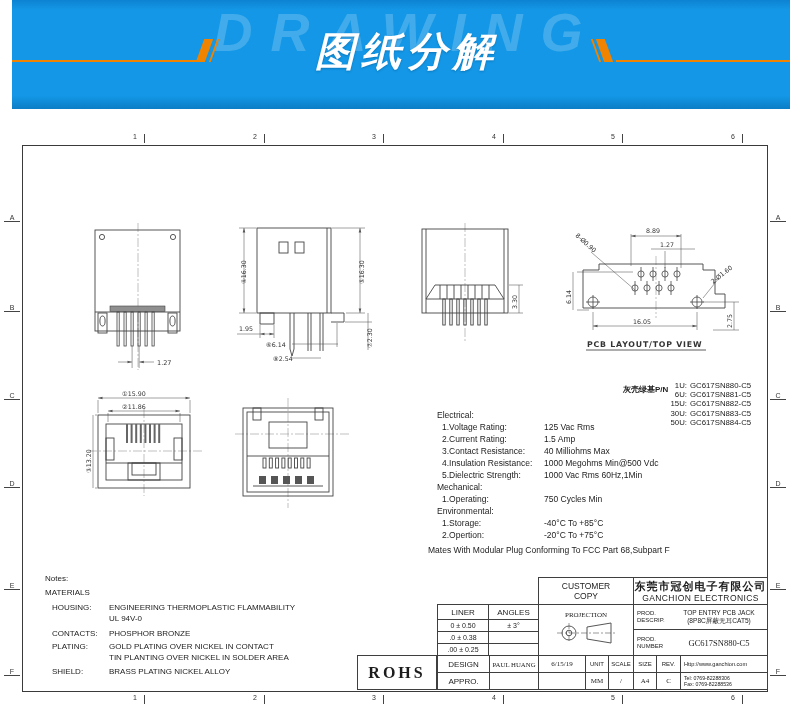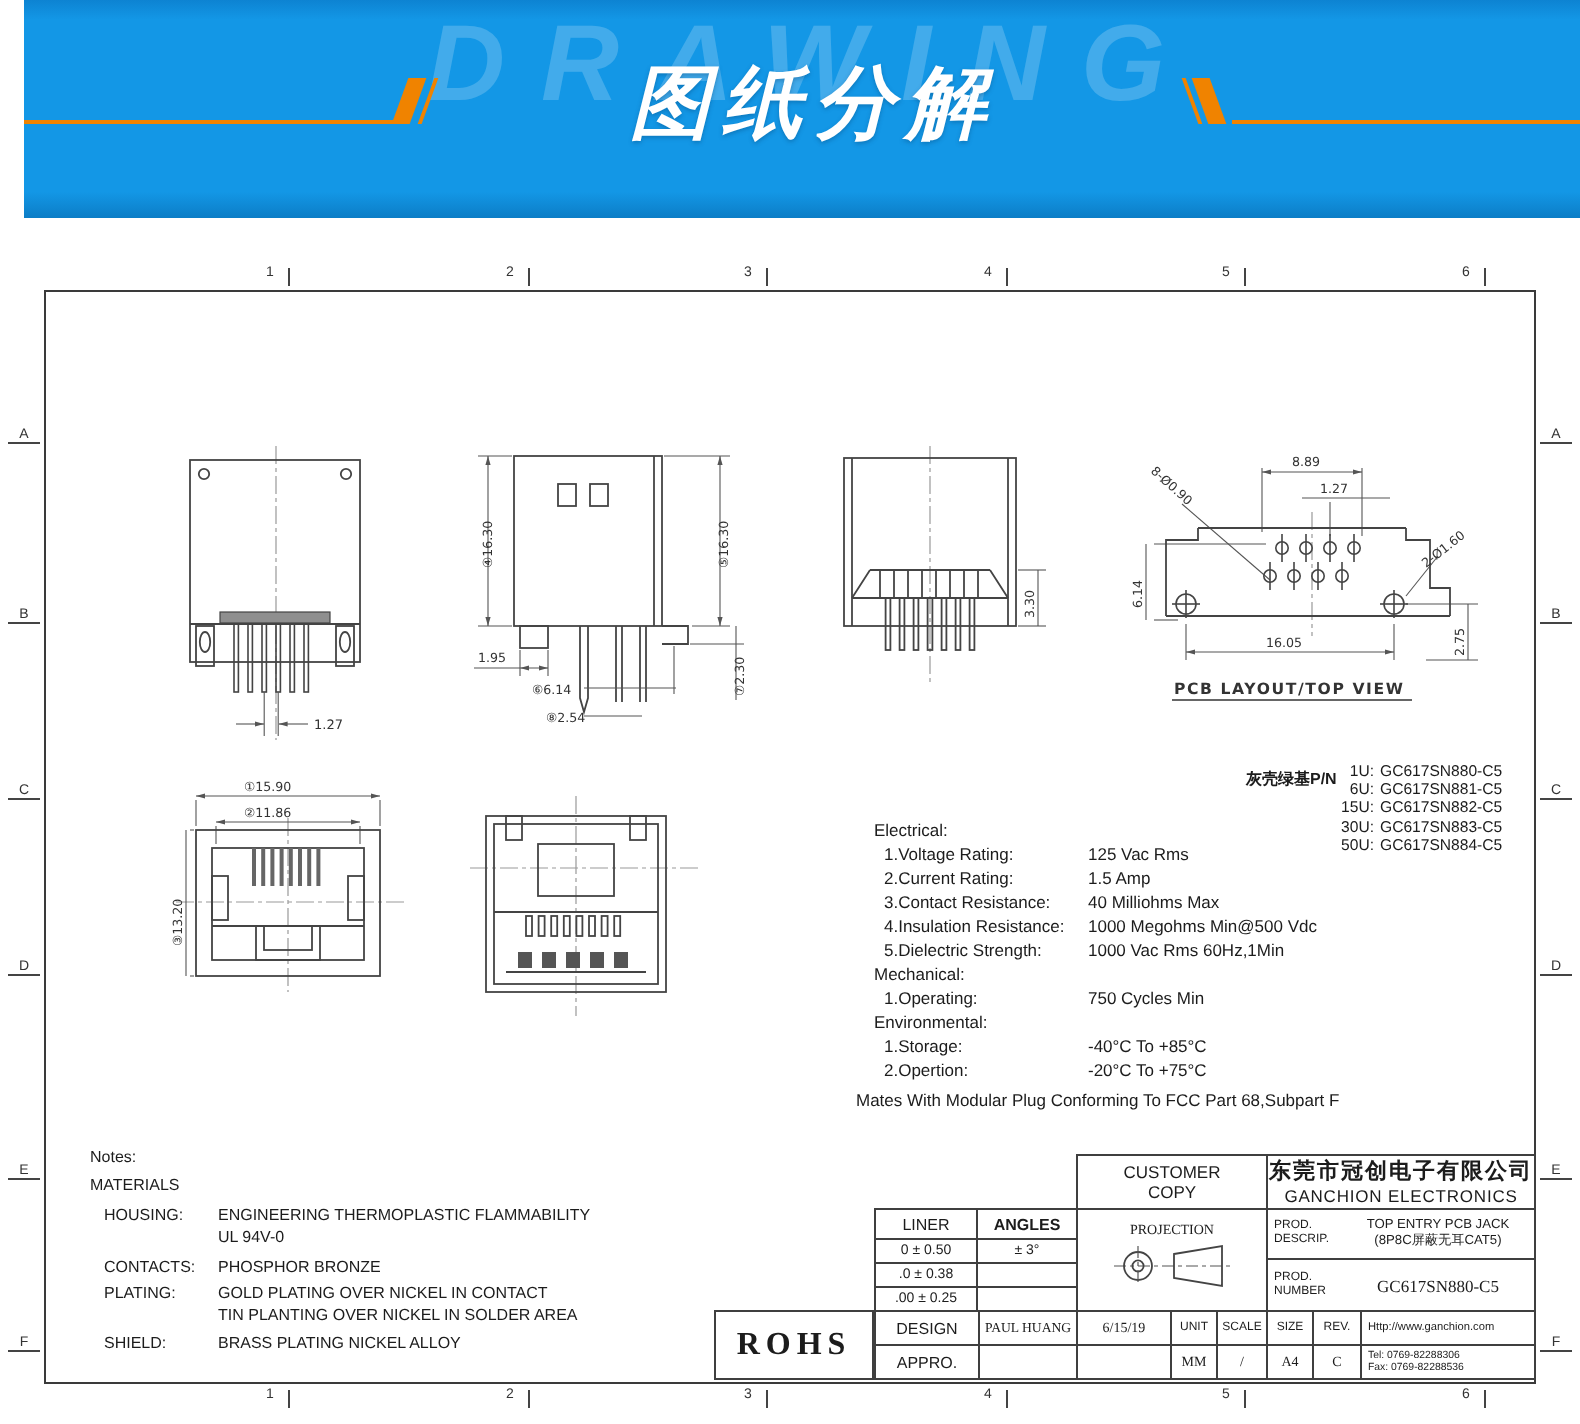--- a/index.html
+++ b/index.html
@@ -53,21 +53,21 @@
 
   
   .cell{position:absolute;border:1px solid #3f3f3f;box-sizing:border-box;background:#fff;
     display:flex;align-items:center;justify-content:center;text-align:center;color:#1c1c1c;}
   .tol-header{left:437px;top:577px;width:102px;height:28px;font-size:7.2px;line-height:9px;flex-direction:column;}
   .customer{left:538px;top:577px;width:96px;height:28px;font-size:8.5px;line-height:10px;flex-direction:column;}
   .company{left:633px;top:577px;width:135px;height:28px;flex-direction:column;}
   .company .cn{font-size:11px;font-weight:bold;letter-spacing:1px;line-height:13px;}
   .company .en{font-size:8.5px;letter-spacing:.4px;line-height:10px;}
   .liner{left:437px;top:604px;width:52px;height:16px;font-size:8px;}
-  .angles{left:488px;top:604px;width:51px;height:16px;font-size:8px;font-weight:bold;}
+  .angles{left:488px;top:604px;width:51px;height:16px;font-size:8px;}
   .tolr{font-size:7px;}
   .tr00{left:437px;top:619px;width:52px;height:13px;}
   .tr01{left:488px;top:619px;width:51px;height:13px;}
   .tr10{left:437px;top:631px;width:52px;height:13px;}
   .tr11{left:488px;top:631px;width:51px;height:13px;}
   .tr20{left:437px;top:643px;width:52px;height:13px;}
   .tr21{left:488px;top:643px;width:51px;height:13px;}
   .projection{left:538px;top:604px;width:96px;height:52px;flex-direction:column;justify-content:flex-start;font-size:7px;font-family:"Liberation Serif",serif;}
   .descrip{left:633px;top:604px;width:135px;height:26px;justify-content:flex-start;}
   .number{left:633px;top:629px;width:135px;height:28px;justify-content:flex-start;}

